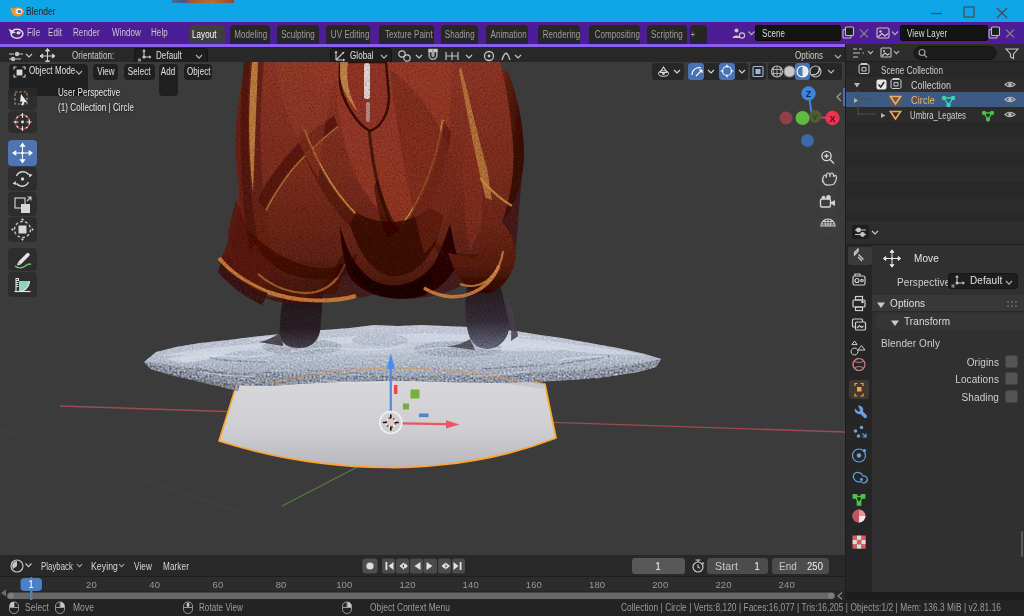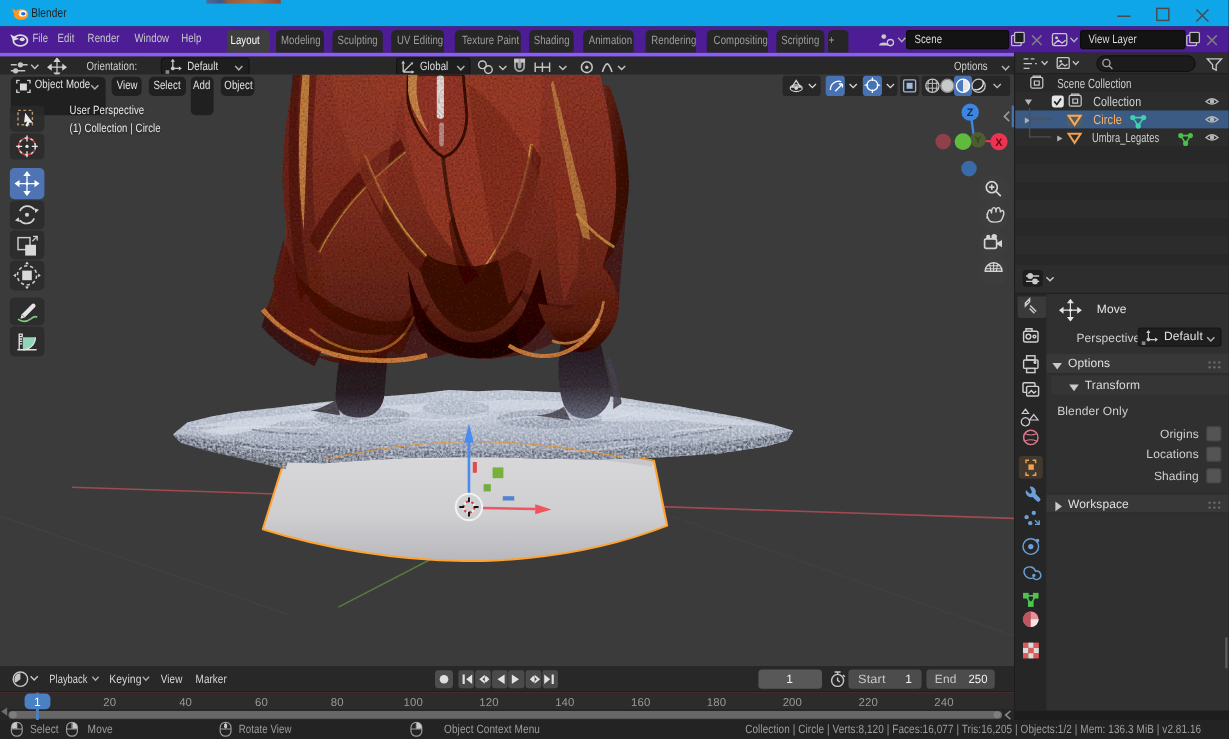--- a/index.html
+++ b/index.html
@@ -636,36 +636,20 @@
         </svg>
       <span style="position:absolute;left:28px;top:3px;color:#dadada">Transform</span>
     </div>
     <div class="abs" style="left:9px;top:93px;color:#cfcfcf">Blender Only</div>
     <div class="abs" style="left:40px;top:112px;width:87px;text-align:right;color:#cfcfcf">Origins</div>
     <div class="abs" style="left:133px;top:110px;width:13px;height:13px;background:#545454;border-radius:2.5px;border:1px solid #434343"></div>
     <div class="abs" style="left:40px;top:129px;width:87px;text-align:right;color:#cfcfcf">Locations</div>
     <div class="abs" style="left:133px;top:127px;width:13px;height:13px;background:#545454;border-radius:2.5px;border:1px solid #434343"></div>
     <div class="abs" style="left:40px;top:147px;width:87px;text-align:right;color:#cfcfcf">Shading</div>
     <div class="abs" style="left:133px;top:145px;width:13px;height:13px;background:#545454;border-radius:2.5px;border:1px solid #434343"></div>
-    <div class="abs" style="left:0;top:166px;width:152px;height:17px;background:#383838;border-top:1px solid #2a2a2a;border-bottom:1px solid #2a2a2a">
-      <svg width="8" height="10" viewBox="0 0 8 10" style="position:absolute;left:6px;top:5px">
-          <path d="M1.5,1 l5.5,4 -5.5,4 Z" fill="#c9c9c9"></path>
-        </svg>
-      <span style="position:absolute;left:18px;top:3px;color:#e0e0e0">Workspace</span>
-      <svg width="14" height="10" viewBox="0 0 14 10" style="position:absolute;right:4px;top:5px">
-          <g fill="#6a6a6a">
-            <circle cx="2" cy="2" r="1"></circle>
-            <circle cx="6" cy="2" r="1"></circle>
-            <circle cx="10" cy="2" r="1"></circle>
-            <circle cx="2" cy="6" r="1"></circle>
-            <circle cx="6" cy="6" r="1"></circle>
-            <circle cx="10" cy="6" r="1"></circle>
-          </g>
-        </svg>
-    </div>
     <div class="abs" style="left:149px;top:286px;width:2px;height:26px;background:#5a5a5a;border-radius:1px"></div>
 </div>
 </div>
 <div class="abs" id="timeline">
   <div class="abs" style="left:0;top:0;width:845px;height:22px;background:#282828;border-bottom:1px solid #1e1e1e">
     <svg width="845" height="22" viewBox="0 0 845 22">
       <g stroke="#c6c6c6" stroke-width="1.2" fill="none">
         <circle cx="17" cy="11" r="6"></circle>
           <path d="M17,11 v-5 a5,5 0 0 0 -4,8 Z" fill="#c6c6c6" stroke="none"></path>
           <path d="M25.5,8.5 l3,3.2 3,-3.2"></path>

